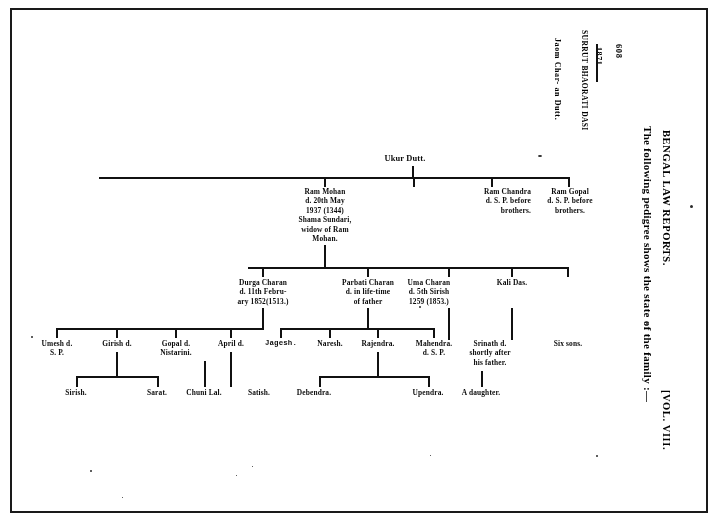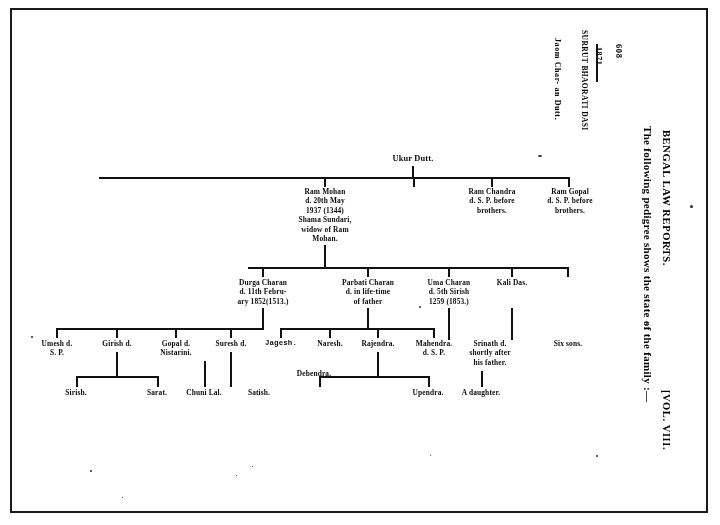--- a/index.html
+++ b/index.html
@@ -142,21 +142,21 @@
     <span class="ln">DASI</span>
   </div>
 
   <div class="rot" id="hdr-name-2" style="left:562px; top:38px;">
     <span class="ln">Jaom Char-</span>
     <span class="ln">an Dutt.</span>
   </div>
 
   <div id="tree">
 
-    <div class="node root" style="left:399px; top:144px;font-family:Liberation Serif, serif;">
+    <div class="node root" style="left:391px; top:144px;font-family:Liberation Serif, serif;">
       <span class="ln">Ukur Dutt.</span>
     </div>
 
     <div class="vline" style="left:398px; top:156px; height:12px;"></div>
 
     <div class="hline" style="left:85px; top:167px; width:470px;"></div>
 
     <div class="tick" style="left:310px; top:167px; height:10px;"></div>
     <div class="tick" style="left:399px; top:167px; height:10px;"></div>
     <div class="tick" style="left:477px; top:167px; height:10px;"></div>
@@ -165,21 +165,21 @@
     <div class="node" style="left:311px; top:177px; width:86px;">
       <span class="ln">Ram Mohan</span>
       <span class="ln">d. 20th May</span>
       <span class="ln">1937 (1344)</span>
       <span class="ln">Shama Sundari,</span>
       <span class="ln">widow of Ram</span>
       <span class="ln">Mohan.</span>
     </div>
 
 
-    <div class="node" style="left:478px; top:177px; width:78px;">
+    <div class="node" style="left:478px; top:177px; width:78px;text-align:right;">
       <span class="ln">Ram Chandra</span>
       <span class="ln">d. S. P. before</span>
       <span class="ln">brothers.</span>
     </div>
 
     <div class="node" style="left:556px; top:177px; width:76px;">
       <span class="ln">Ram Gopal</span>
       <span class="ln">d. S. P. before</span>
       <span class="ln">brothers.</span>
     </div>
@@ -199,21 +199,21 @@
       <span class="ln">d. 11th Febru-</span>
       <span class="ln">ary 1852(1513.)</span>
     </div>
 
     <div class="node" style="left:354px; top:268px; width:86px;">
       <span class="ln">Parbati Charan</span>
       <span class="ln">d. in life-time</span>
       <span class="ln">of father</span>
     </div>
 
-    <div class="node" style="left:435px; top:268px; width:84px;">
+    <div class="node" style="left:415px; top:268px; width:84px;">
       <span class="ln">Uma Charan</span>
       <span class="ln">d. 5th Sirish</span>
       <span class="ln">1259 (1853.)</span>
     </div>
 
     <div class="node" style="left:498px; top:268px; width:56px;">
       <span class="ln">Kali Das.</span>
     </div>
 
 
@@ -240,21 +240,21 @@
       <span class="ln">S. P.</span>
     </div>
     <div class="node" style="left:103px; top:329px; width:60px;">
       <span class="ln">Girish d.</span>
     </div>
     <div class="node" style="left:162px; top:329px; width:64px;">
       <span class="ln">Gopal d.</span>
       <span class="ln">Nistarini.</span>
     </div>
     <div class="node" style="left:217px; top:329px; width:58px;">
-      <span class="ln">Suresh d.</span>
+      <span class="ln">April d.</span>
     </div>
     <div class="node" style="left:267px; top:329px; width:52px;font-family:Liberation Mono, monospace;">
       <span class="ln">Jagesh.</span>
     </div>
     <div class="node" style="left:316px; top:329px; width:52px;">
       <span class="ln">Naresh.</span>
     </div>
     <div class="node" style="left:364px; top:329px; width:58px;">
       <span class="ln">Rajendra.</span>
     </div>
@@ -292,21 +292,21 @@
     </div>
     <div class="node" style="left:143px; top:378px; width:48px;">
       <span class="ln">Sarat.</span>
     </div>
     <div class="node" style="left:190px; top:378px; width:62px;">
       <span class="ln">Chuni Lal.</span>
     </div>
     <div class="node" style="left:245px; top:378px; width:52px;">
       <span class="ln">Satish.</span>
     </div>
-    <div class="node" style="left:300px; top:359px; width:62px;">
+    <div class="node" style="left:300px; top:378px; width:62px;">
       <span class="ln">Debendra.</span>
     </div>
     <div class="node" style="left:414px; top:378px; width:62px;">
       <span class="ln">Upendra.</span>
     </div>
     <div class="node" style="left:467px; top:378px; width:72px;">
       <span class="ln">A daughter.</span>
     </div>
 
   </div>

